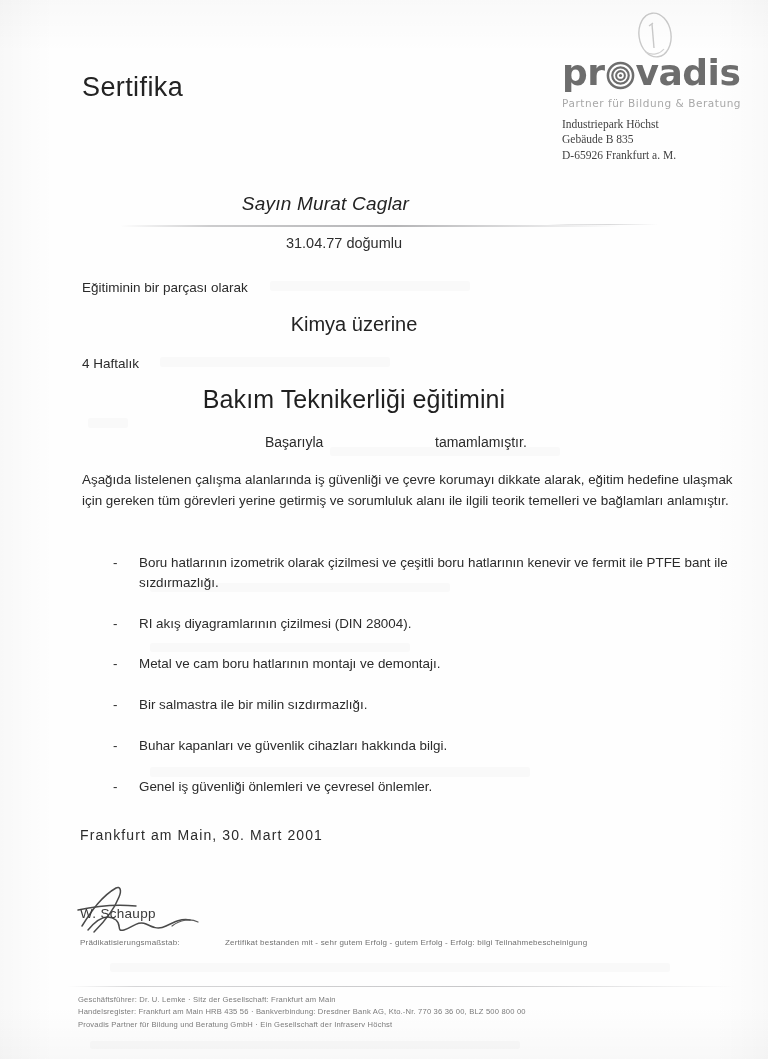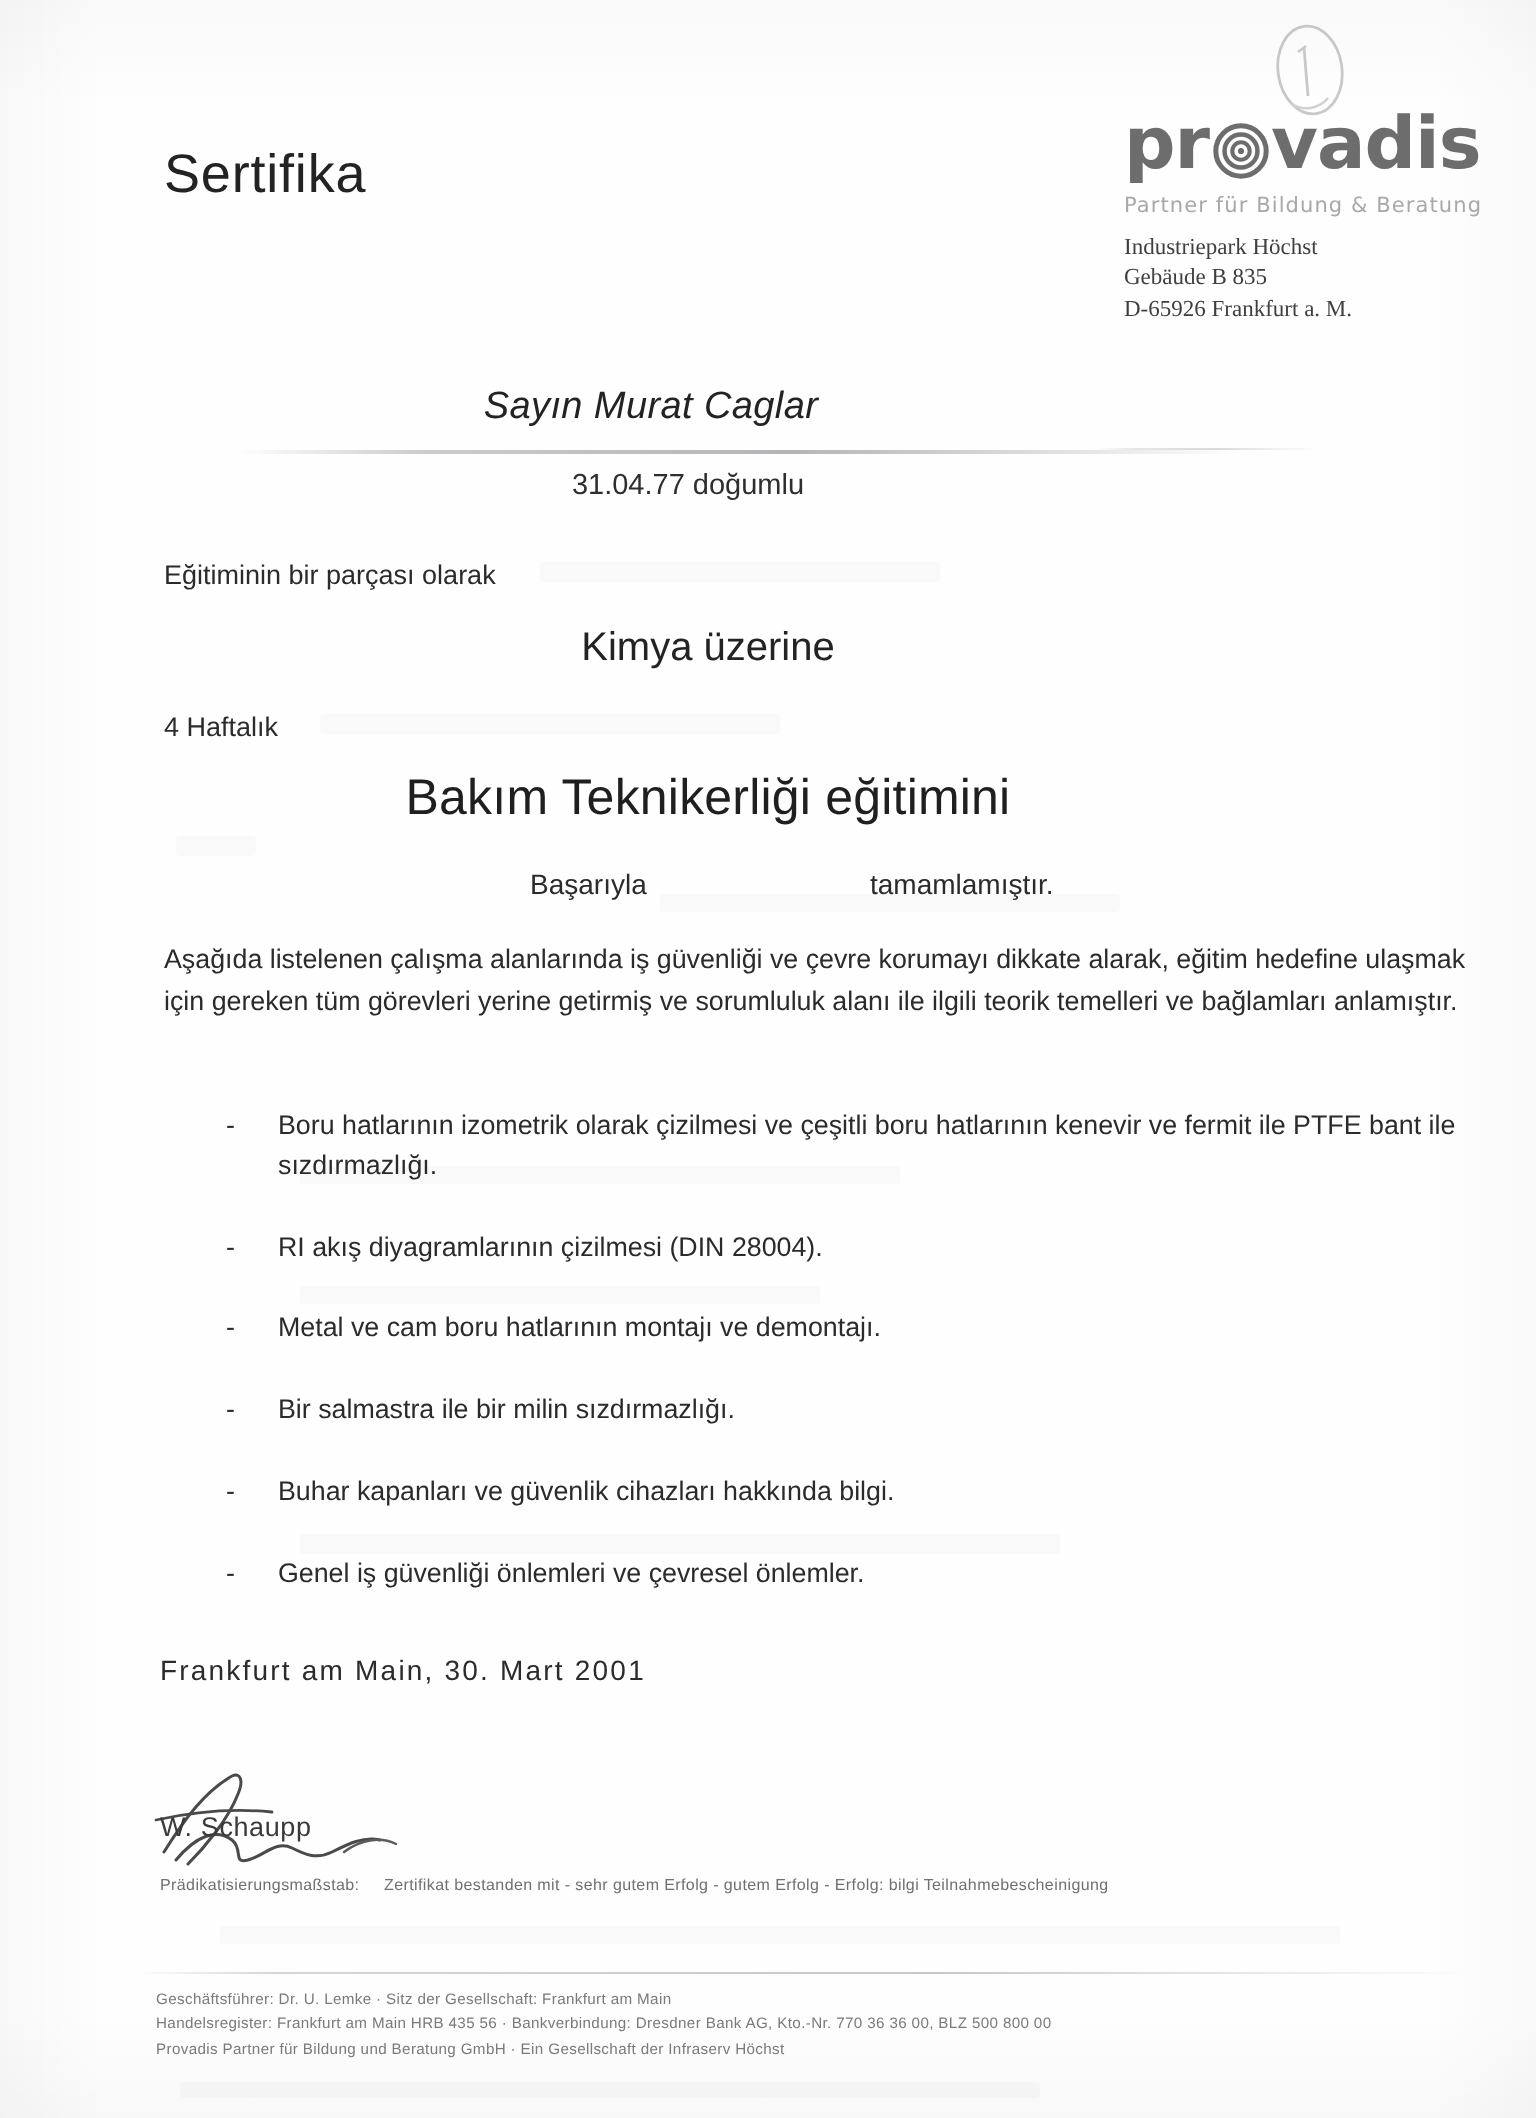--- a/index.html
+++ b/index.html
@@ -236,20 +236,21 @@
   
   .fineprint {
     position: absolute;
     left: 80px;
     top: 938px;
     display: flex;
     font-size: 8px;
     color: #707070;
     letter-spacing: 0.2px;
     white-space: nowrap;
+    gap: 33px;
   }
   .fineprint .fp-label { width: 112px; flex: 0 0 112px; }
 
   .footer-rule {
     position: absolute;
     left: 68px;
     top: 986px;
     width: 668px;
     height: 1px;
     background: linear-gradient(to right, rgba(0,0,0,0) 0%, rgba(110,110,115,0.28) 10%, rgba(95,95,100,0.34) 60%, rgba(0,0,0,0) 100%);

